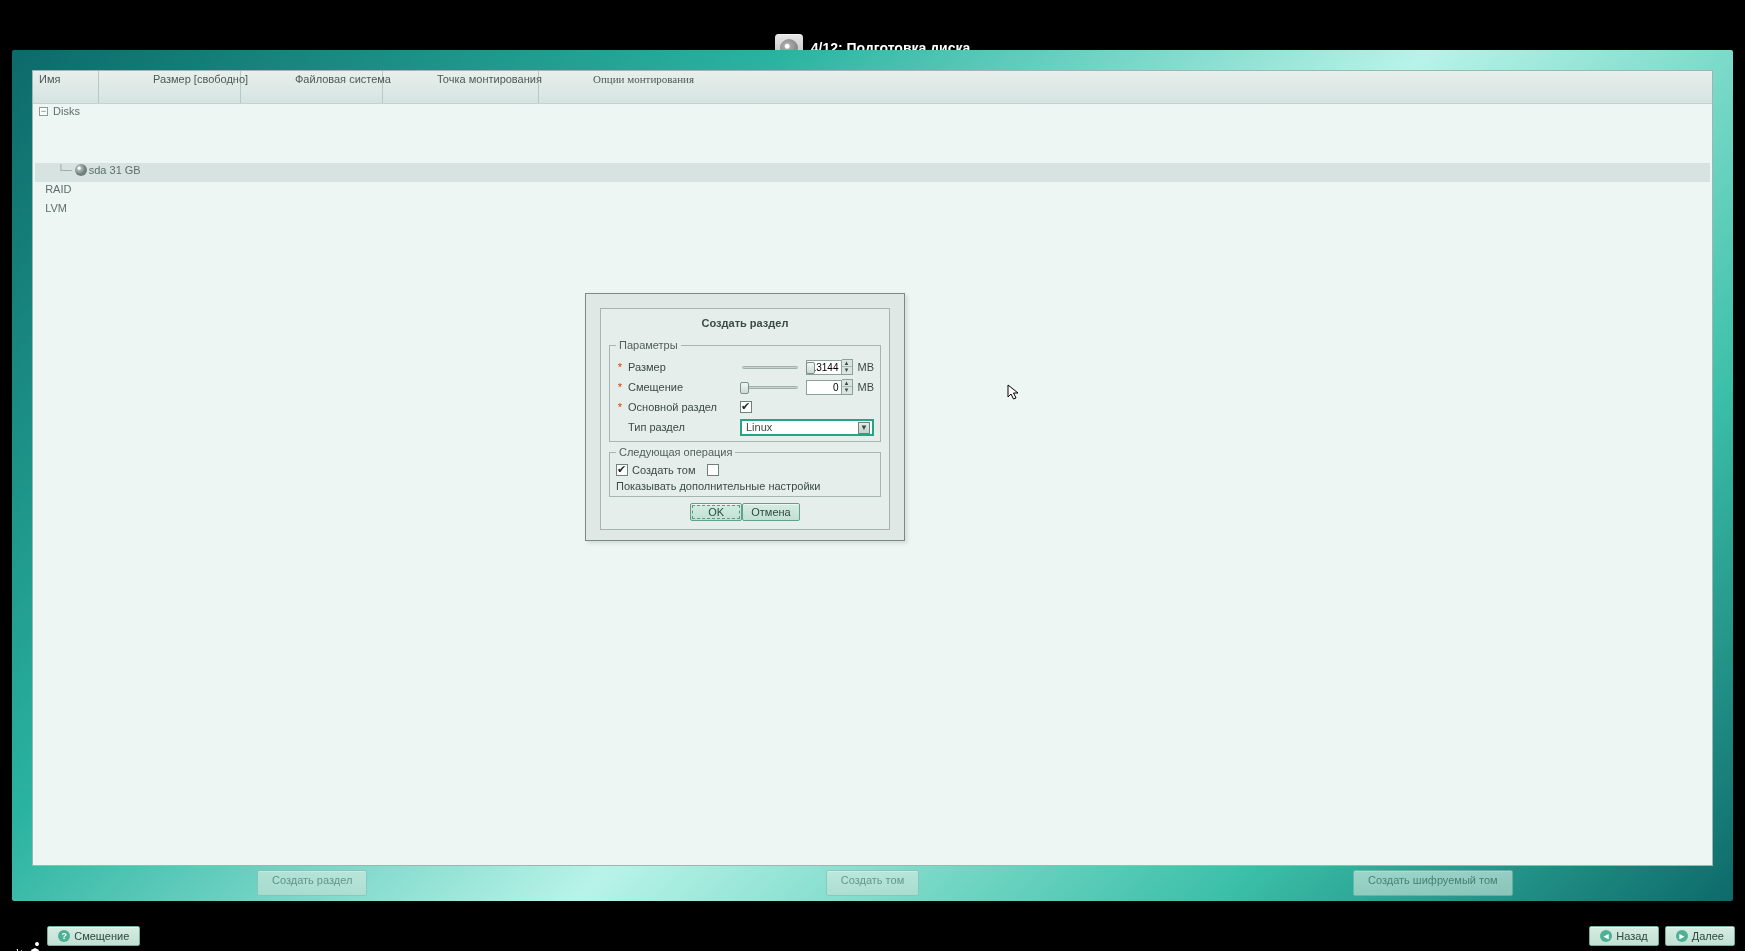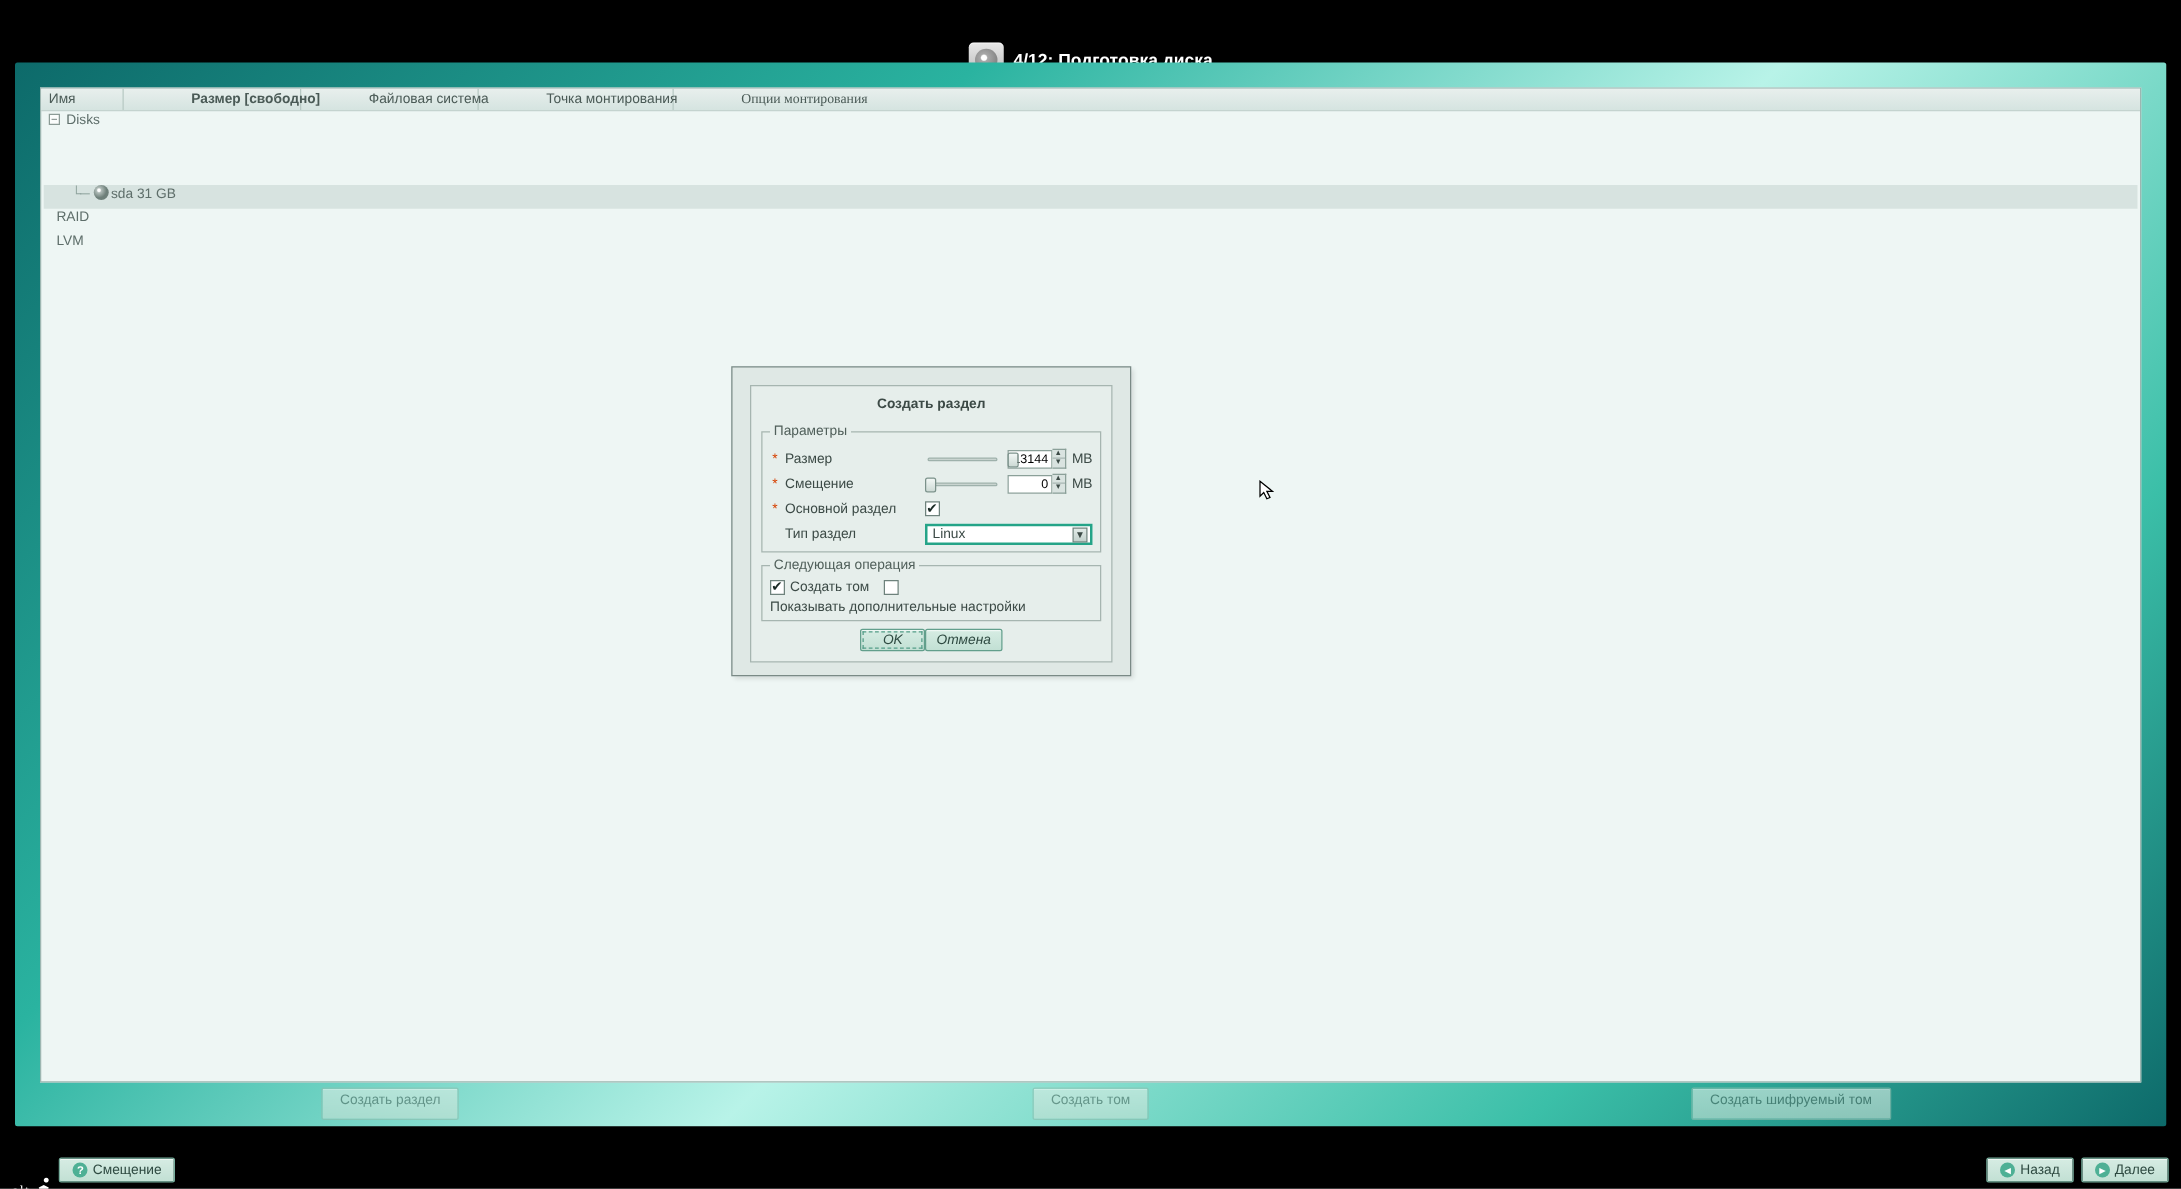--- a/index.html
+++ b/index.html
@@ -55,34 +55,34 @@
   .inner-panel {
     position:absolute;
     left:20px; top:20px; right:20px; bottom:35px;
     background:#eef6f4;
     border:1px solid #9db6b1;
   }
 
   
   .cols-row {
     display:flex;
-    height:18px;
+    height:33px;
     background:linear-gradient(#e8efed,#d5e4e0);
     border-bottom:1px solid #c4d3cf;
     gap:48px;
   }
   .col-cell {
     border-right:1px solid #b8c9c4;
     padding:2px 6px;
     font-size:11px;
     color:#4a5a56;
     white-space:nowrap;
   }
   .col-cell:first-child { width:66px; }
-  .col-cell:nth-child(2){ width:94px;font-weight:bold; }
+  .col-cell:nth-child(2){ width:94px; }
   .col-cell:nth-child(3){ width:94px; }
   .col-cell:nth-child(4){ width:108px; }
   .col-cell:last-child { flex:1; border-right:none;font-family:Liberation Serif, serif; }
 
   
   .tree {
     font-size:11px;
     color:#5e6e6a;
     padding:0 2px;
   }
@@ -273,21 +273,20 @@
   .next-op {
     display:flex;
     align-items:center;
     gap:4px;
     flex-wrap:wrap;
   }
   .dlg-btns {
     display:flex;
     justify-content:center;
     margin-top:6px;
-    font-style:italic;
   }
   .dlg-btn {
     min-width:52px;
     text-align:center;
     background:linear-gradient(#d6ece3,#c2e0d4);
     border:1px solid #629f8c;
     border-radius:2px;
     padding:2px 8px;
     font-size:11px;
     color:#2e4a41;

